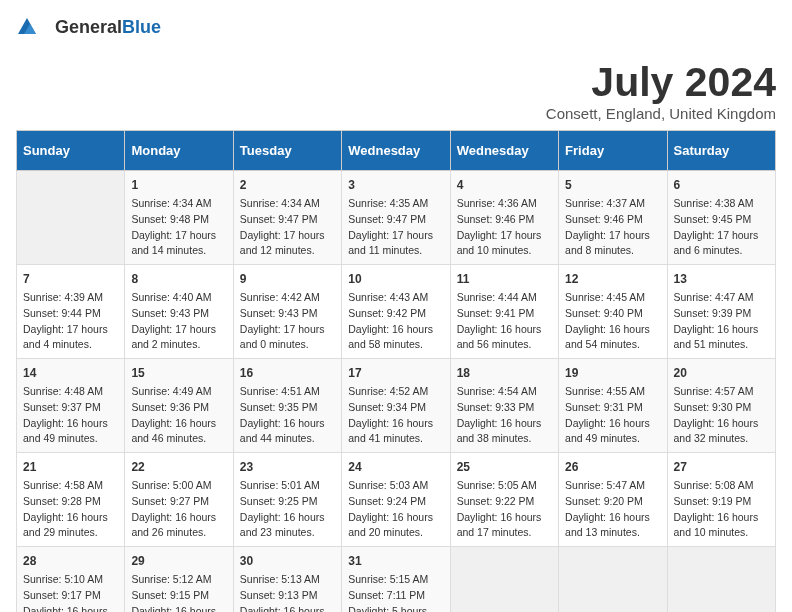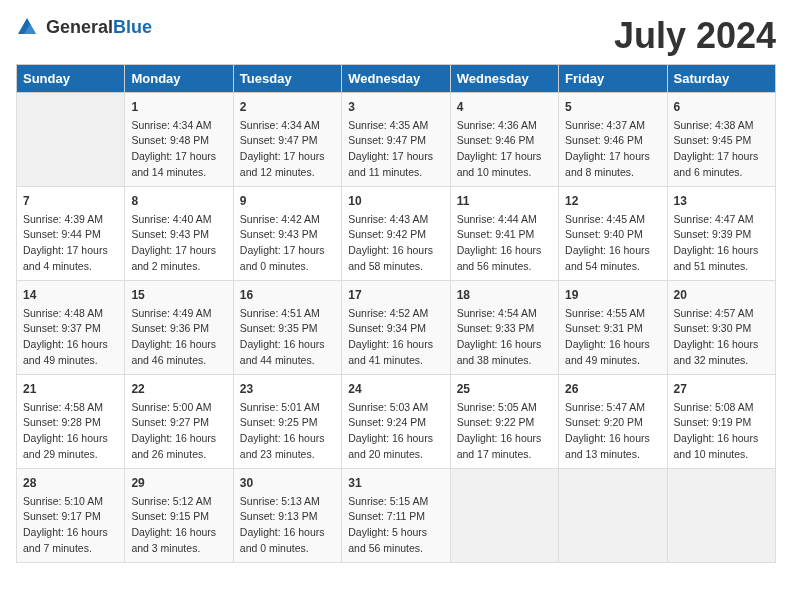--- a/index.html
+++ b/index.html
@@ -12,21 +12,21 @@
     }
     .header-area {
       display: flex;
       justify-content: space-between;
       align-items: flex-start;
       margin-bottom: 8px;
     }
     .logo {
       display: flex;
       align-items: center;
-      gap: 8px;
+      gap: 17px;
     }
     .logo-text-general {
       font-size: 18px;
       font-weight: bold;
       color: #333;
       line-height: 1;
     }
     .logo-text-blue {
       font-size: 18px;
       font-weight: bold;
@@ -34,38 +34,39 @@
       line-height: 1;
     }
     .logo-icon {
       width: 22px;
       height: 22px;
     }
     .title-area {
       text-align: right;
     }
     .month-year {
-      font-size: 36px;
+      font-size: 41px;
       font-weight: bold;
       color: #333;
       line-height: 1.1;
+      margin-top: 44px;
     }
     .location {
       font-size: 15px;
       color: #555;
     }
     table {
       width: 100%;
       border-collapse: collapse;
       font-size: 11px;
     }
     thead tr th {
       background-color: #1a6bb0;
       color: #fff;
-      padding: 6px 6px;
+      padding: 12px 6px;
       text-align: left;
       font-size: 13px;
       font-weight: bold;
       border: 1px solid #ccc;
     }
     tbody tr td {
       vertical-align: top;
       padding: 5px 6px;
       border: 1px solid #ddd;
       width: 108px;
@@ -102,20 +103,21 @@
     <svg class="logo-icon" viewBox="0 0 22 22">
       <polygon points="11,2 20,18 2,18" fill="#1a6bb0"></polygon>
       <polygon points="14,8 20,18 8,18" fill="#4499dd" opacity="0.7"></polygon>
     </svg>
     <div>
       <span class="logo-text-general">General</span><span class="logo-text-blue">Blue</span>
     </div>
   </div>
   <div class="title-area">
     <div class="month-year">July 2024</div>
+    <div class="location">Consett, England, United Kingdom</div>
   </div>
 </div>
 
 <table>
   <thead>
     <tr>
       <th>Sunday</th>
       <th>Monday</th>
       <th>Tuesday</th>
       <th>Wednesday</th>

